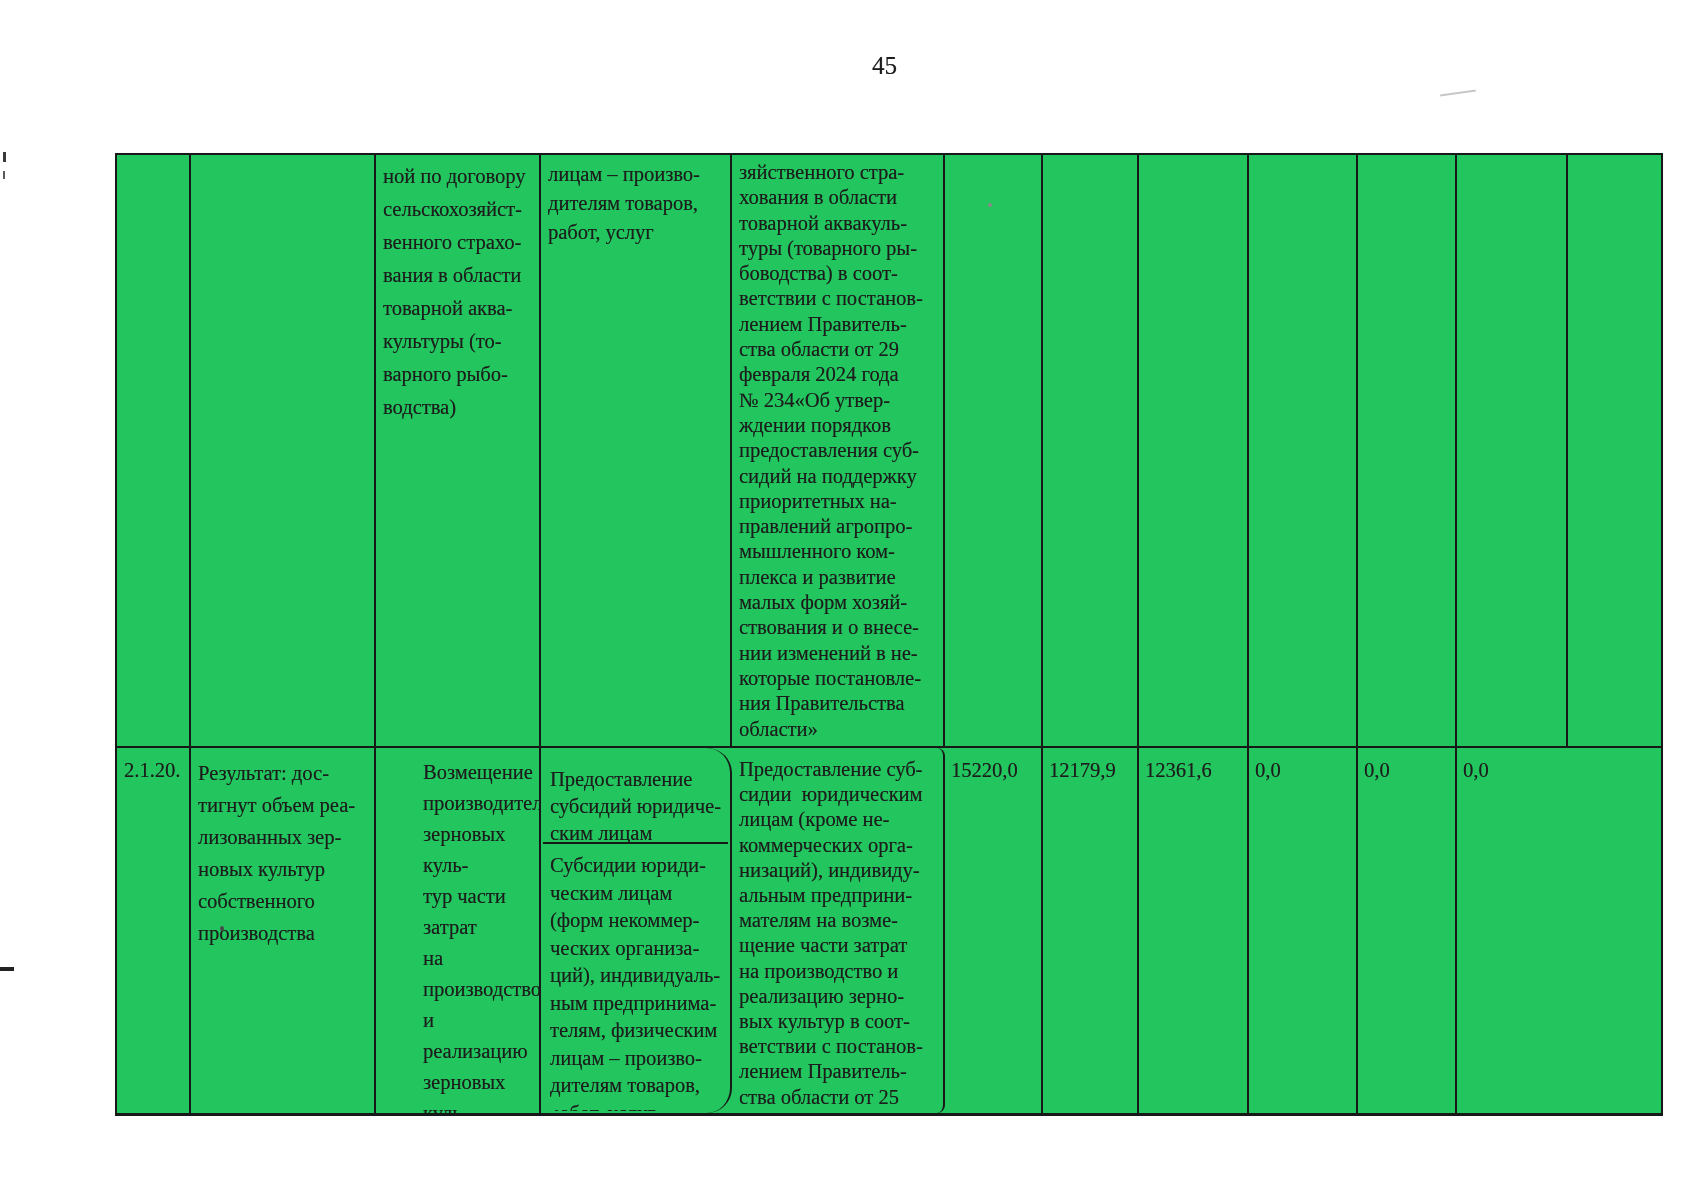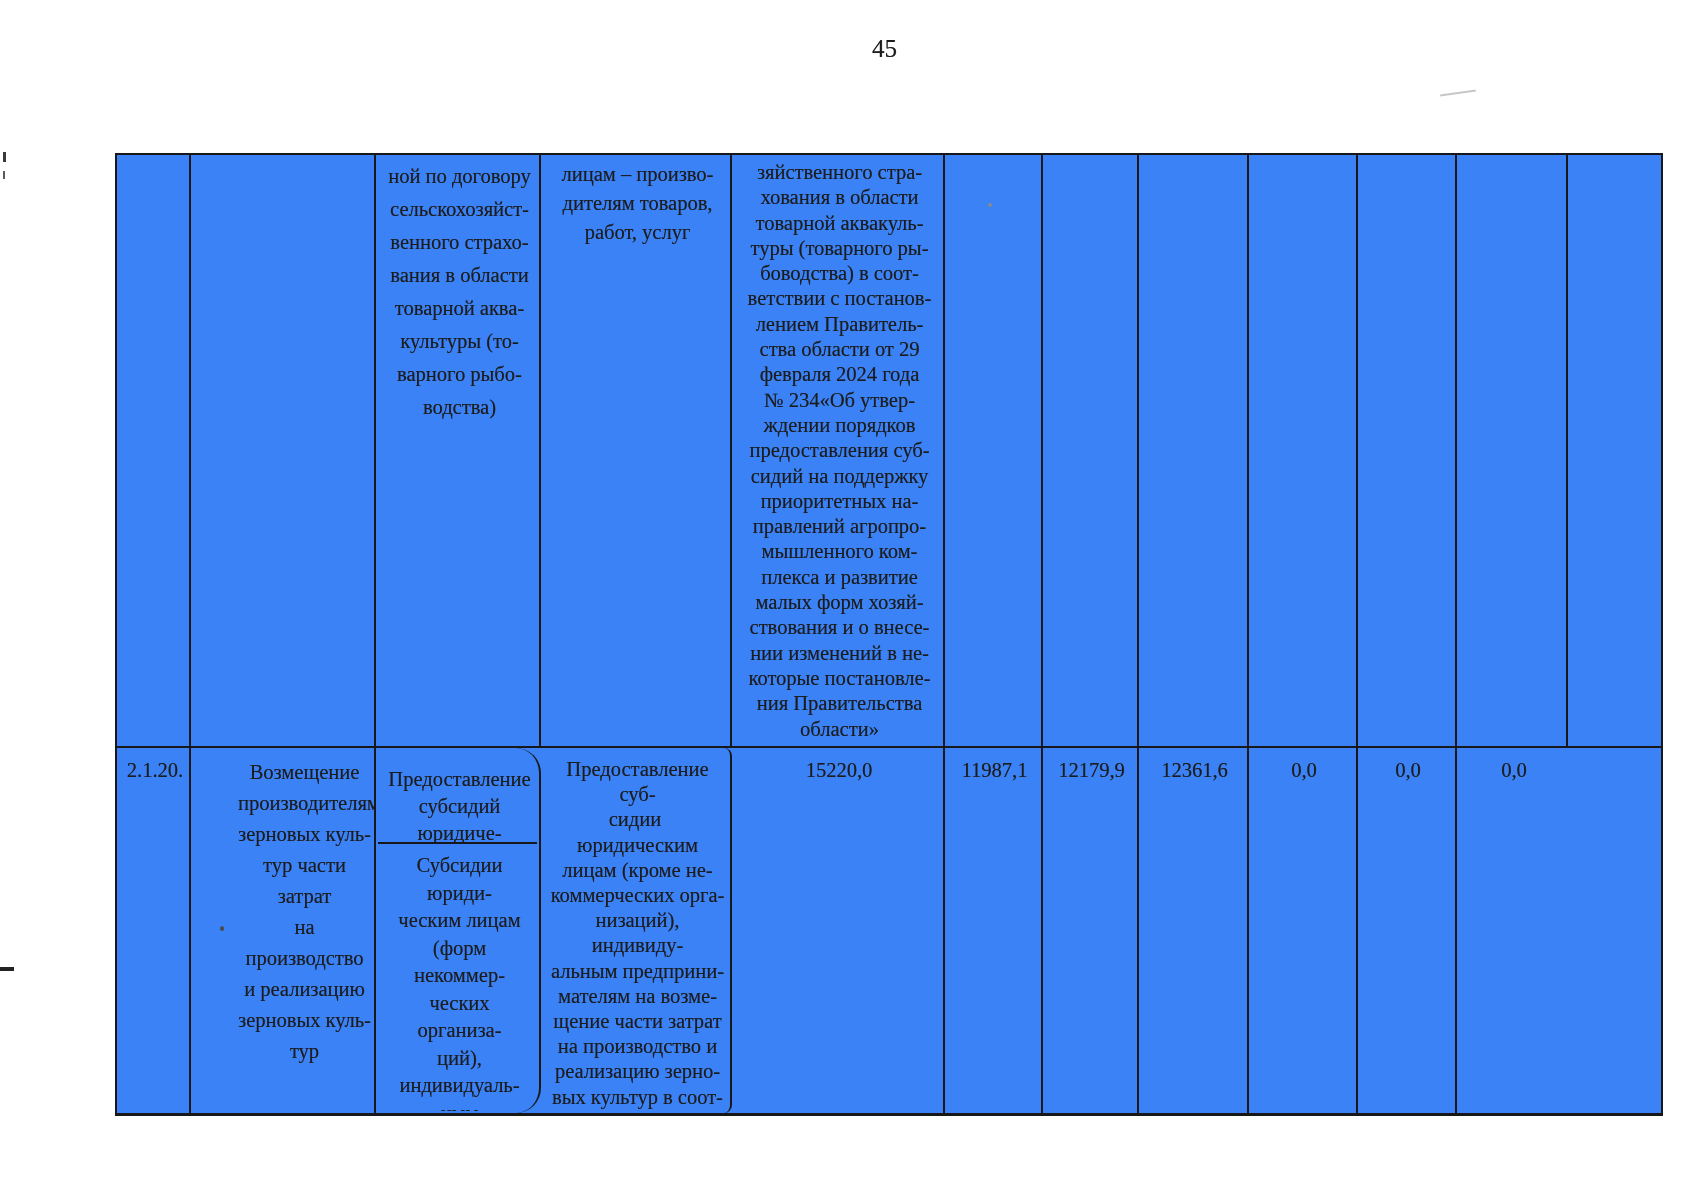--- a/index.html
+++ b/index.html
@@ -7,33 +7,32 @@
   body {
     width: 1697px; height: 1200px;
     background: #ffffff;
     font-family: "Liberation Serif", "DejaVu Serif", serif;
     color: #1c1c1c;
     position: relative;
     overflow: hidden;
   }
   .page { position: absolute; left: 0; top: 0; width: 1697px; height: 1200px; }
   .page-number {
-    position: absolute; left: 872px; top: 35px;
+    position: absolute; left: 872px; top: 52px;
     font-size: 25px; line-height: 28px;
     text-shadow: 0.2px 0.2px 0.4px rgba(25,25,25,0.5);
   }
   .doc-table {
     position: absolute; left: 115px; top: 153px;
     display: grid;
     grid-template-columns: 74px 185px 165px 191px 213px 98px 96px 110px 109px 99px 111px 93px;
     grid-template-rows: 593px 365px;
     border: 2px solid #181818;
     border-bottom-width: 3px;
-    background: #3b82f6;
-    text-align: center;
+    background: #22c55e;
   }
   .cell {
     border-right: 2px solid #181818;
     box-sizing: border-box;
     padding: 5px 3px 0 7px;
     white-space: pre-line;
     font-size: 20.5px;
     line-height: 26px;
     overflow: hidden;
     text-shadow: 0.2px 0.2px 0.4px rgba(25,25,25,0.5);
@@ -109,20 +108,26 @@
 области»</div>
     <div class="cell r1 numcell"></div>
     <div class="cell r1 numcell"></div>
     <div class="cell r1 numcell"></div>
     <div class="cell r1 numcell"></div>
     <div class="cell r1 numcell"></div>
     <div class="cell r1 numcell"></div>
     <div class="cell r1 numcell lastcol"></div>
 
     <div class="cell r2">2.1.20.</div>
+    <div class="cell r2 lh32">Результат: дос-
+тигнут объем реа-
+лизованных зер-
+новых культур
+собственного
+производства</div>
     <div class="cell r2 lh31">Возмещение
 производителям
 зерновых куль-
 тур части затрат
 на производство
 и реализацию
 зерновых куль-
 тур</div>
     <div class="cell r2 cell-split">
       <div class="subcell top lh27">Предоставление
@@ -147,21 +152,20 @@
 альным предприни-
 мателям на возме-
 щение части затрат
 на производство и
 реализацию зерно-
 вых культур в соот-
 ветствии с постанов-
 лением Правитель-
 ства области от 25</div>
     <div class="cell r2 numcell">15220,0</div>
-    <div class="cell r2 numcell">11987,1</div>
     <div class="cell r2 numcell">12179,9</div>
     <div class="cell r2 numcell">12361,6</div>
     <div class="cell r2 numcell">0,0</div>
     <div class="cell r2 numcell">0,0</div>
     <div class="cell r2 numcell lastcol">0,0</div>
 
   </div>
 
   <div class="artifact" style="left:3px; top:152px; width:3px; height:10px; background:#3a3a3a;"></div>
   <div class="artifact" style="left:3px; top:171px; width:2px; height:8px; background:#5a5a5a;"></div>

